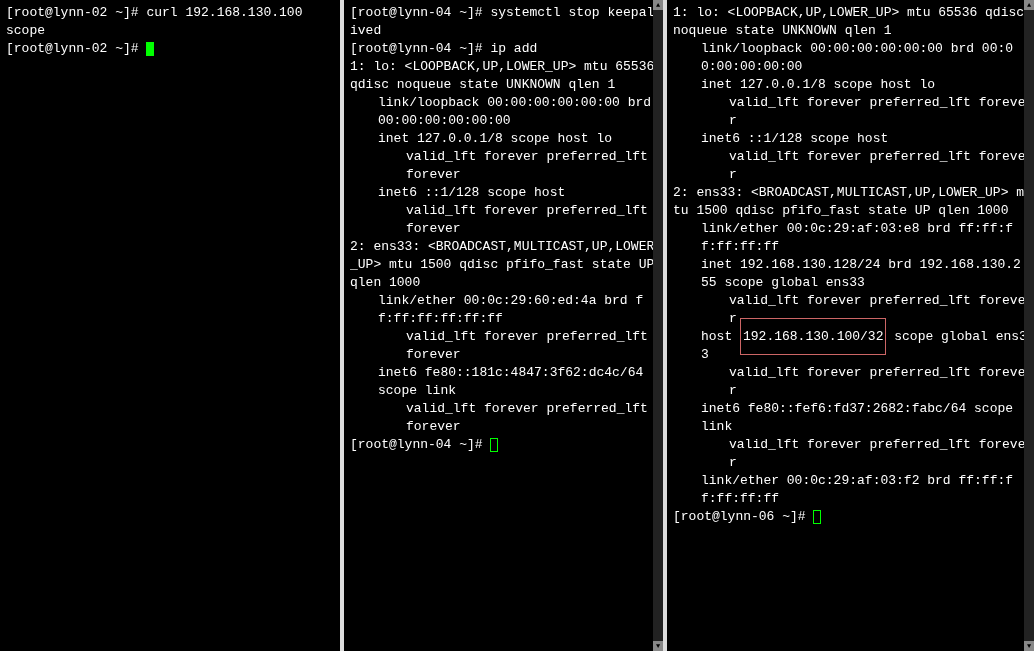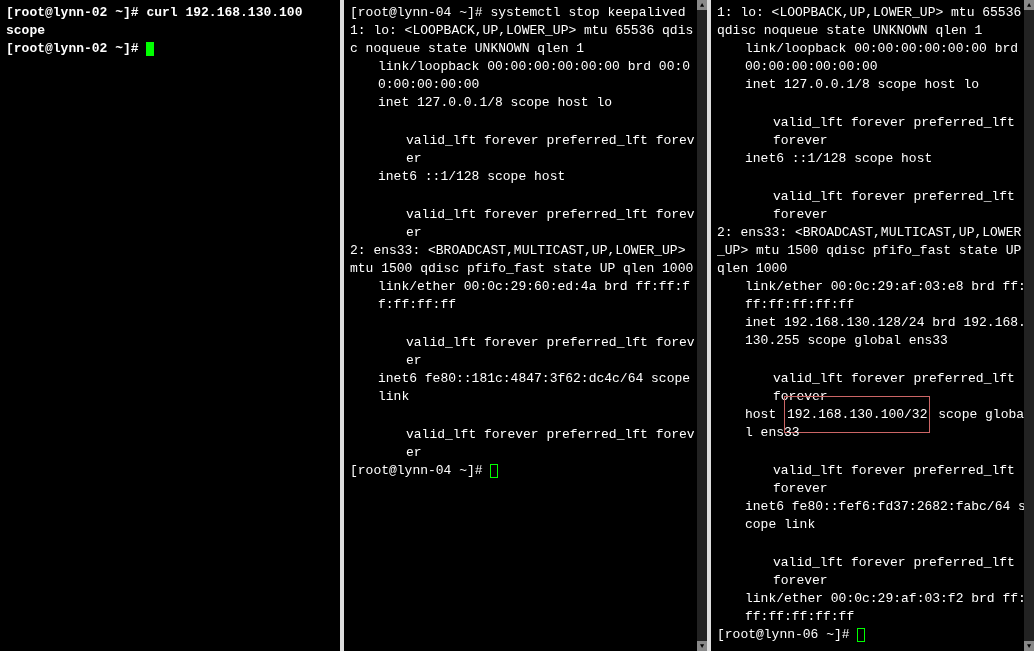--- a/index.html
+++ b/index.html
@@ -19,24 +19,23 @@
     }
     .pane {
       background: #000;
       padding: 4px 6px;
       position: relative;
       overflow: hidden;
     }
     .pane1 {
       width: 344px;
       border-right: 4px solid #ddd;
-      font-weight: bold;
     }
     .pane2 {
-      width: 367px;
+      width: 323px;
       border-right: 4px solid #ddd;
     }
     .pane3 {
       flex: 1;
     }
     .scrollbar {
       position: absolute;
       right: 0;
       top: 0;
       width: 10px;
@@ -81,34 +80,34 @@
     }
     .highlight-box {
       border: 1px solid #cc6666;
       padding: 10px 2px;
     }
     .indent1 {
       padding-left: 28px;
     }
     .indent2 {
       padding-left: 56px;
-      margin-top: 20px;
     }
   </style>
 </head>
 <body>
 
 <div class="pane pane1">
   <div class="line"><span>[root@lynn-02 ~]# </span><span>curl 192.168.130.100</span></div>
   <div class="line">scope</div>
   <div class="line"><span>[root@lynn-02 ~]# </span><span class="cursor-green"></span></div>
 </div>
 
 <div class="pane pane2">
   <div class="line"><span>[root@lynn-04 ~]# </span><span>systemctl stop keepalived</span></div>
+  <div class="line"><span>[root@lynn-04 ~]# </span><span>ip add</span></div>
   <div class="line">1: lo: &lt;LOOPBACK,UP,LOWER_UP&gt; mtu 65536 qdisc noqueue state UNKNOWN qlen 1</div>
   <div class="line indent1">link/loopback 00:00:00:00:00:00 brd 00:00:00:00:00:00</div>
   <div class="line indent1">inet 127.0.0.1/8 scope host lo</div>
   <div class="line indent2">valid_lft forever preferred_lft forever</div>
   <div class="line indent1">inet6 ::1/128 scope host</div>
   <div class="line indent2">valid_lft forever preferred_lft forever</div>
   <div class="line">2: ens33: &lt;BROADCAST,MULTICAST,UP,LOWER_UP&gt; mtu 1500 qdisc pfifo_fast state UP qlen 1000</div>
   <div class="line indent1">link/ether 00:0c:29:60:ed:4a brd ff:ff:ff:ff:ff:ff</div>
   <div class="line indent2">valid_lft forever preferred_lft forever</div>
   <div class="line indent1">inet6 fe80::181c:4847:3f62:dc4c/64 scope link</div>

